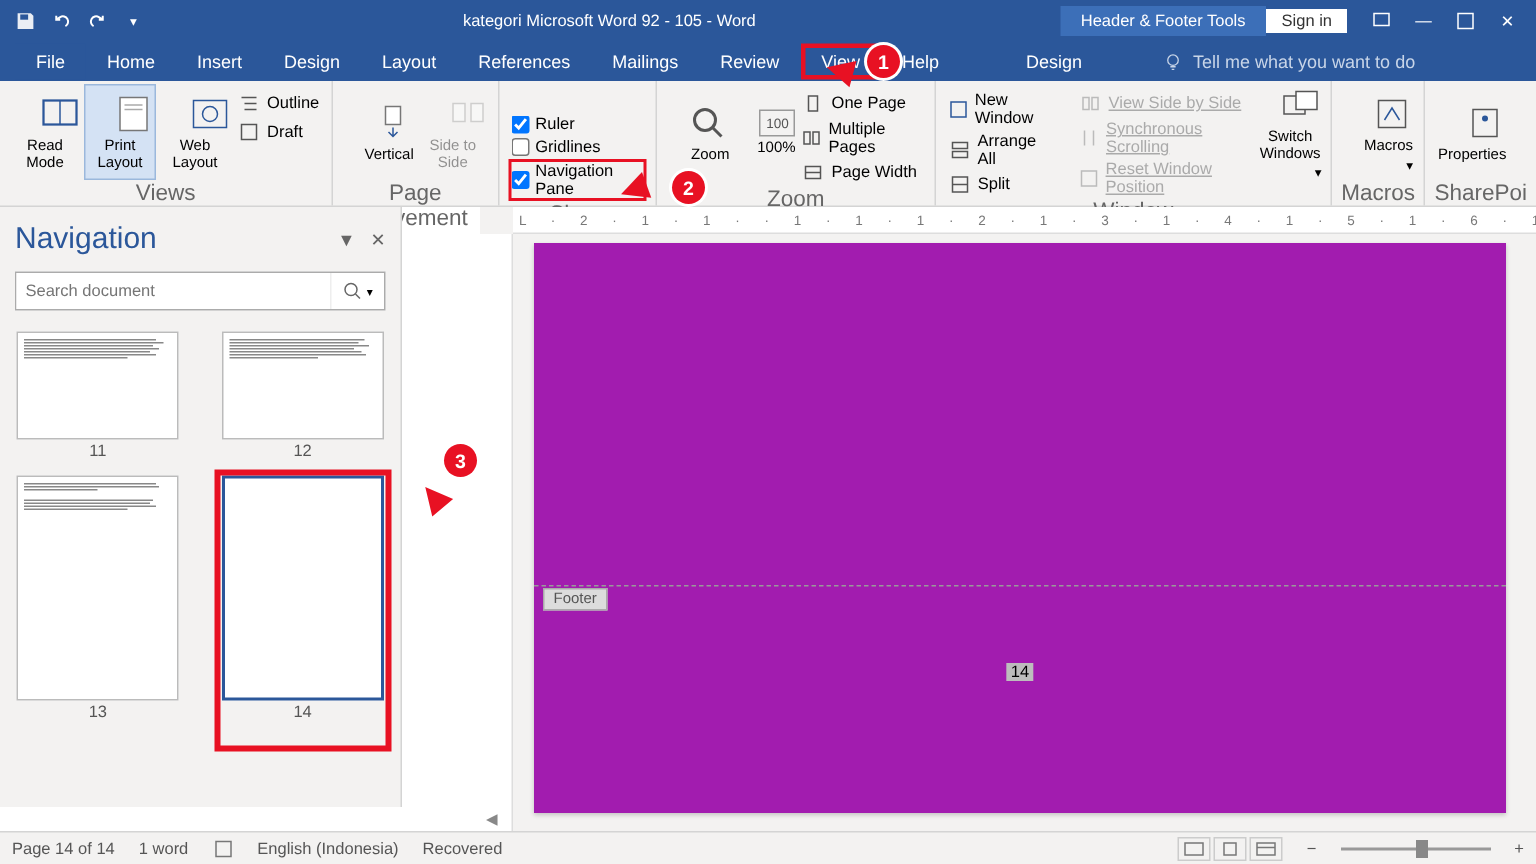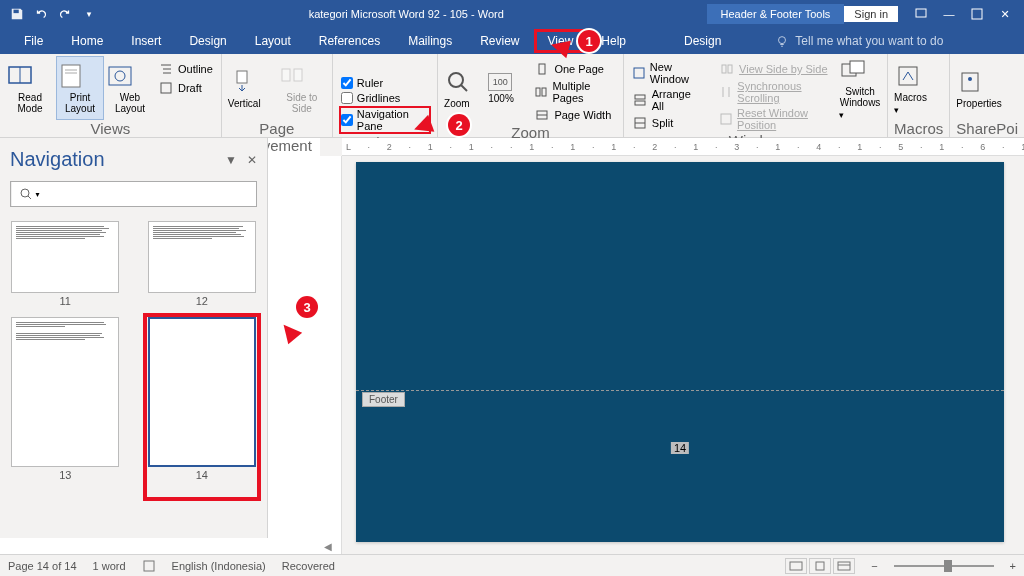--- a/index.html
+++ b/index.html
@@ -21,21 +21,21 @@
 .tab.file { background: #2b579a; }
 .tab.active { border: 3px solid #e81123; padding: 2px 11px; }
 .tell-me { margin-left: 40px; display: flex; align-items: center; gap: 6px; color: #c8d5e8; }
 .bulb { width: 14px; height: 14px; }
 
 
 .ribbon { height: 84px; background: #f3f2f1; border-bottom: 1px solid #d4d4d4; display: flex; }
 .rgroup { border-right: 1px solid #d4d4d4; display: flex; flex-direction: column; padding: 2px 6px; }
 .rgroup-content { flex: 1; display: flex; align-items: flex-start; gap: 2px; }
 .rgroup-label { text-align: center; font-size: 15px; color: #666; padding-bottom: 1px; }
-.rbtn-large { display: flex; flex-direction: column; align-items: flex-start; justify-content: center; width: 48px; height: 64px; cursor: pointer; font-size: 10px; text-align: center; gap: 2px; }
+.rbtn-large { display: flex; flex-direction: column; align-items: flex-end; justify-content: center; width: 48px; height: 64px; cursor: pointer; font-size: 10px; text-align: center; gap: 2px; }
 .rbtn-large.sel { background: #d4e2f4; border: 1px solid #9bb8dc; }
 .rbtn-large .ico { width: 28px; height: 28px; display: flex; align-items: center; justify-content: center; }
 .rcol { display: flex; flex-direction: column; gap: 1px; font-size: 11px; }
 .rchk { display: flex; align-items: center; gap: 4px; padding: 1px 2px; cursor: pointer; }
 .rchk input { width: 12px; height: 12px; }
 .rchk.hl { border: 2px solid #e81123; padding: 0 4px 0 0; }
 .rbtn-sm { display: flex; align-items: center; gap: 4px; padding: 1px 2px; cursor: pointer; font-size: 11px; }
 .rbtn-sm .sico { width: 16px; height: 16px; display: flex; align-items: center; justify-content: center; }
 .rbtn-sm.disabled { color: #aaa; text-decoration: underline; }
 
@@ -57,21 +57,21 @@
 .thumb-page.sel { border: 2px solid #2b579a; }
 .thumb-hl { position: absolute; border: 4px solid #e81123; left: -4px; top: -4px; right: -4px; bottom: -20px; pointer-events:none; }
 .thumb-num { font-size: 11px; color: #555; }
 .txtlines { display: flex; flex-direction: column; gap: 1px; }
 .txtlines span { height: 1px; background: #888; display: block; }
 
 
 .docarea { position: absolute; left: 320px; top: 138px; right: 0; bottom: 22px; background: #f3f2f1; }
 .rulerh { height: 18px; background: #fff; border-bottom: 1px solid #ddd; margin-left: 22px; font-size: 9px; color: #777; display: flex; align-items: center; overflow: hidden; white-space: nowrap; letter-spacing: 7px; padding-left: 4px; }
 .rulerv { position: absolute; left: 0; top: 18px; width: 22px; bottom: 0; background: #fff; border-right: 1px solid #ddd; }
-.page { position: absolute; left: 36px; top: 24px; width: 648px; height: 380px; background: #0c4a6e; box-shadow: 0 1px 3px rgba(0,0,0,.2); }
+.page { position: absolute; left: 36px; top: 24px; width: 648px; height: 380px; background: #a21caf; box-shadow: 0 1px 3px rgba(0,0,0,.2); }
 .footer-label { position: absolute; left: 6px; top: 230px; background: #dcdcdc; border: 1px solid #aaa; padding: 1px 6px; font-size: 10px; color: #555; }
 .footer-line { position: absolute; left: 0; top: 228px; right: 0; border-top: 1px dashed #999; }
 .pgnum { position: absolute; left: 50%; top: 280px; transform: translateX(-50%); background: #bdbdbd; padding: 0 3px; font-size: 11px; }
 
 
 .statusbar { position: absolute; left: 0; right: 0; bottom: 0; height: 22px; background: #f3f2f1; border-top: 1px solid #d4d4d4; display: flex; align-items: center; font-size: 11px; color: #555; padding: 0 8px; gap: 16px; }
 .statusbar .spacer { flex: 1; }
 .viewbtns { display: flex; gap: 2px; }
 .vb { width: 22px; height: 16px; border: 1px solid #ccc; cursor: pointer; display:flex; align-items:center; justify-content:center; }
 .zoom-slider { width: 100px; height: 4px; background: linear-gradient(#999,#999) center/100% 2px no-repeat; position: relative; }
@@ -395,20 +395,21 @@
 
 <div class="navpane">
   <div class="nav-header">
     <div class="nav-title">Navigation</div>
     <div class="nav-close">
       <span>▼</span>
       <span>✕</span>
     </div>
   </div>
   <div class="nav-search">
+    <input placeholder="Search document" style="">
     <div class="nav-search-btn">
         <svg width="14" height="14">
           <circle cx="6" cy="6" r="4" fill="none" stroke="#666"></circle>
           <line x1="9" y1="9" x2="12" y2="12" stroke="#666"></line>
         </svg>
         <span style="font-size:8px;margin-left:2px">▾</span>
       </div>
   </div>
   <div class="thumbs">
     <div class="thumb">

